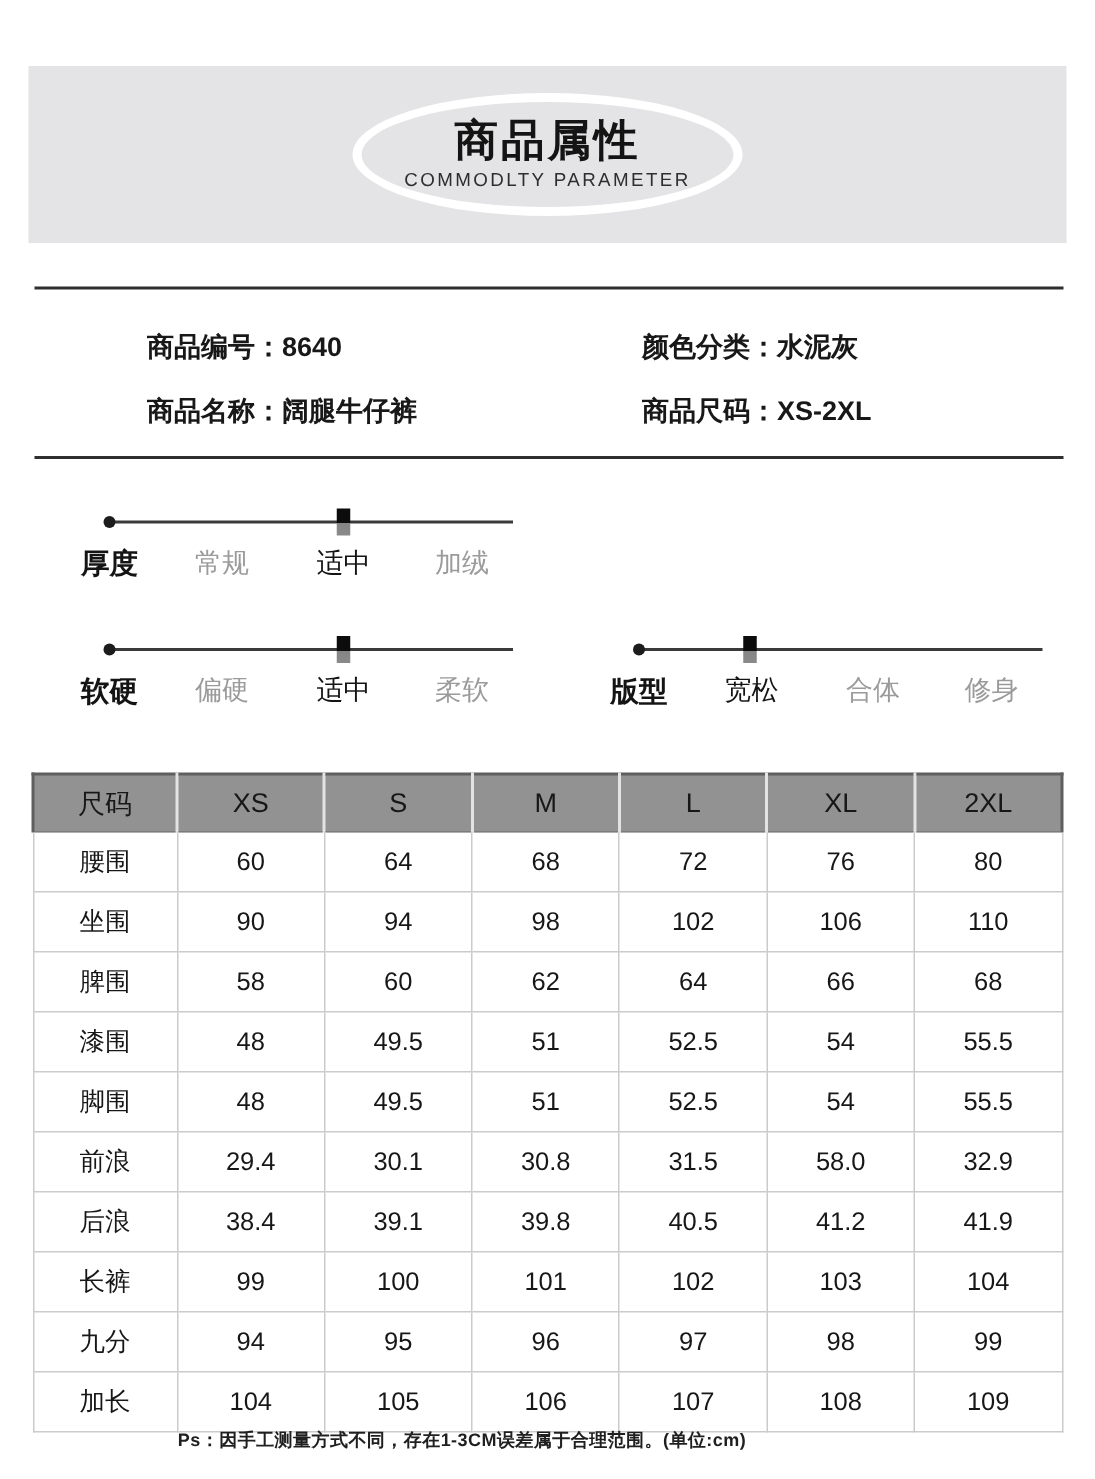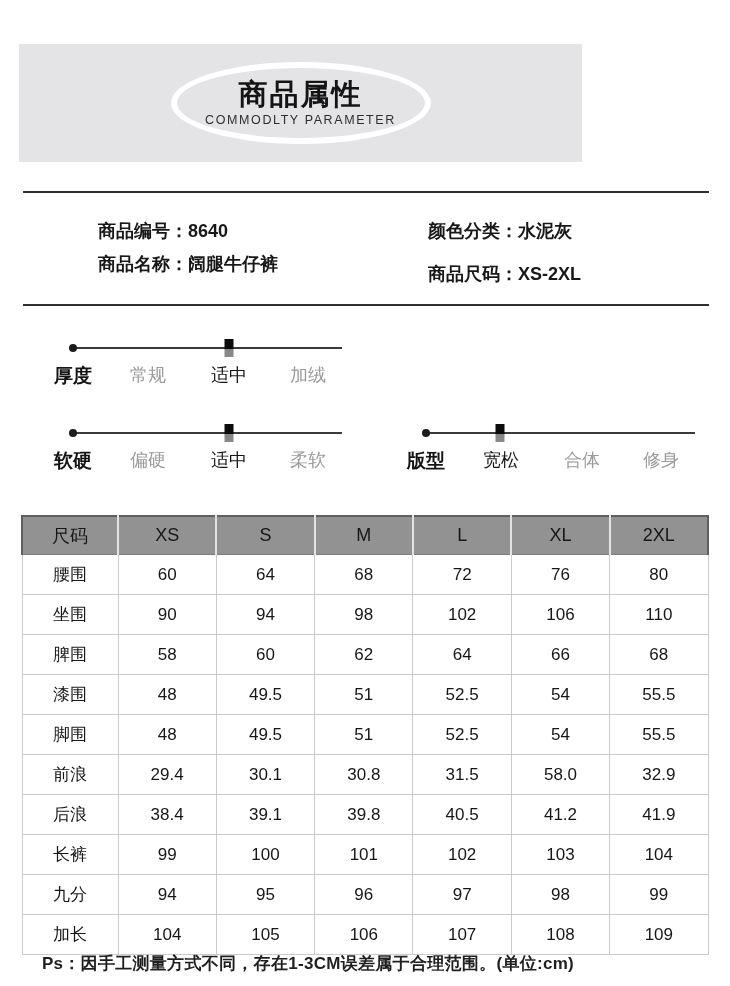--- a/index.html
+++ b/index.html
@@ -6,41 +6,41 @@
   body{
     width:730px;height:986px;background:#ffffff;
     font-family:"Liberation Sans","DejaVu Sans",sans-serif;
     color:#111;
     -webkit-font-smoothing:antialiased;
   }
   .page{position:relative;width:730px;height:986px;background:#fff;overflow:hidden;}
 
   
   .banner{
-    position:absolute;left:19px;top:44px;width:563px;height:118px;
+    position:absolute;left:19px;top:44px;width:692px;height:118px;
     background:#e4e4e6;display:flex;align-items:center;justify-content:center;
   }
   .badge{
     box-sizing:border-box;width:260px;height:82px;border:6px solid #ffffff;border-radius:50%;
     display:flex;flex-direction:column;align-items:center;justify-content:center;
   }
   .badge .title{font-size:29px;font-weight:bold;letter-spacing:2px;color:#141414;line-height:32px;}
   .badge .subtitle{font-size:12.5px;letter-spacing:1.6px;color:#2e2e2e;line-height:17px;margin-top:2px;}
 
   
   .divider{position:absolute;left:23px;width:686px;height:2px;background:#2f2f2f;}
   .divider.d1{top:191px;}
   .divider.d2{top:304px;}
 
   
   .info-item{position:absolute;font-size:18px;font-weight:bold;color:#181818;white-space:nowrap;}
   .info-item .lab,.info-item .val{font-weight:bold;}
   .pos-r1l{left:98px;top:219px;}
   .pos-r1r{left:428px;top:219px;}
-  .pos-r2l{left:98px;top:252px;}
+  .pos-r2l{left:98px;top:262px;}
   .pos-r2r{left:428px;top:262px;}
 
   
   .slider-group{position:absolute;width:296px;height:62px;}
   .sg1{left:50px;top:337px;}
   .sg2{left:403px;top:337px;}
   .sg3{left:50px;top:422px;}
   .sg4{left:403px;top:422px;}
   .track{position:absolute;left:22px;top:10px;width:270px;height:2px;background:#3a3a3a;}
   .dot{position:absolute;left:-3px;top:-3px;width:8px;height:8px;border-radius:50%;background:#1c1c1c;}
@@ -74,21 +74,21 @@
   thead th:first-child{border-left:2px solid #5f5f5f;}
   thead th:last-child{border-right:2px solid #5f5f5f;}
   tbody th,tbody td{
     height:37px;border:1px solid #cbcbcb;text-align:center;
     font-weight:normal;background:#ffffff;
   }
 
   
   .footnote{
     position:absolute;left:0;top:952px;width:616px;text-align:center;
-    font-size:17px;font-weight:bold;color:#1f1f1f;letter-spacing:0.3px;
+    font-size:12px;font-weight:bold;color:#1f1f1f;letter-spacing:0.3px;
   }
 </style>
 </head>
 <body>
 
 <div class="page">
 
   <div class="banner">
     <div class="badge">
       <div class="title">商品属性</div>

